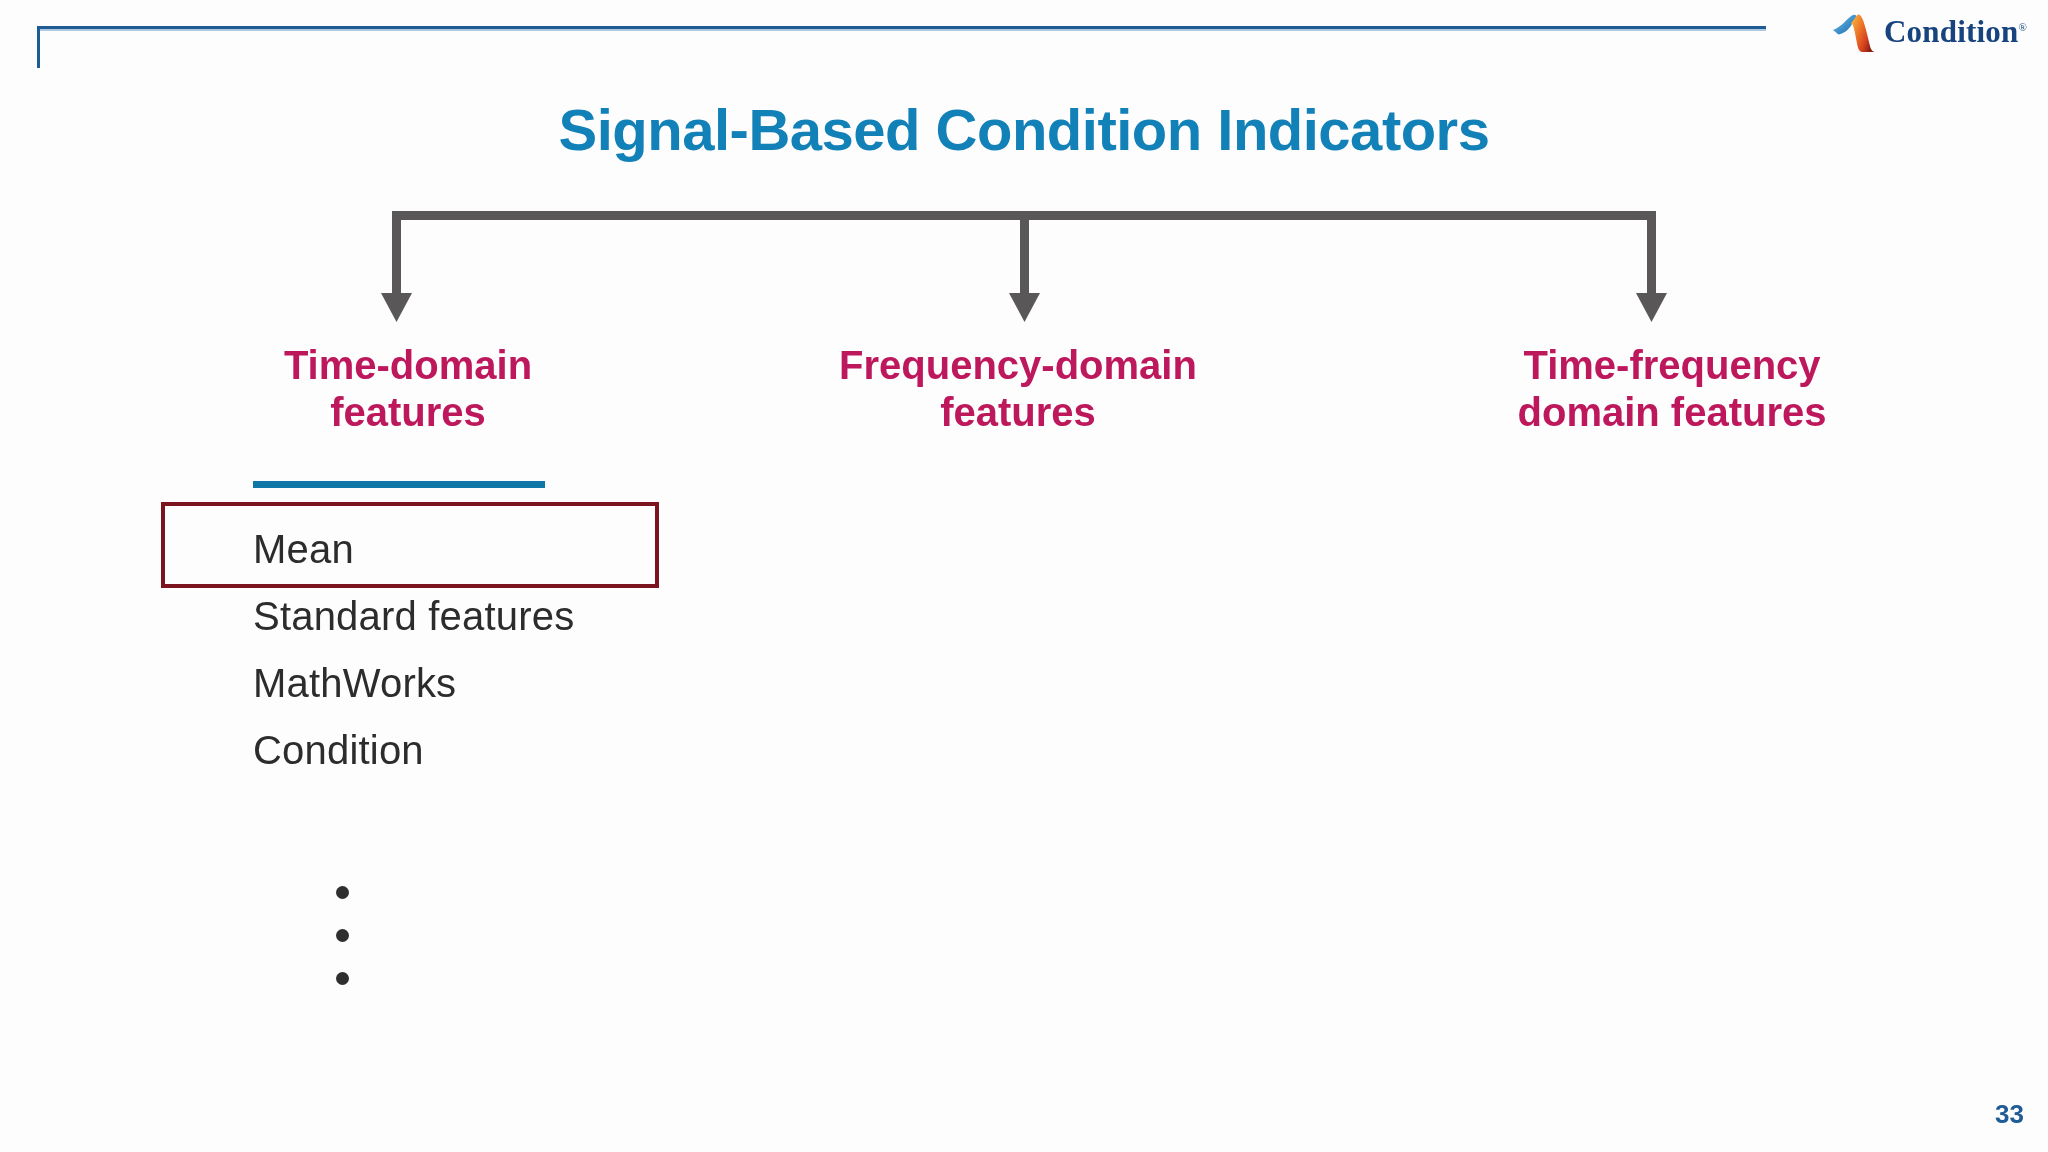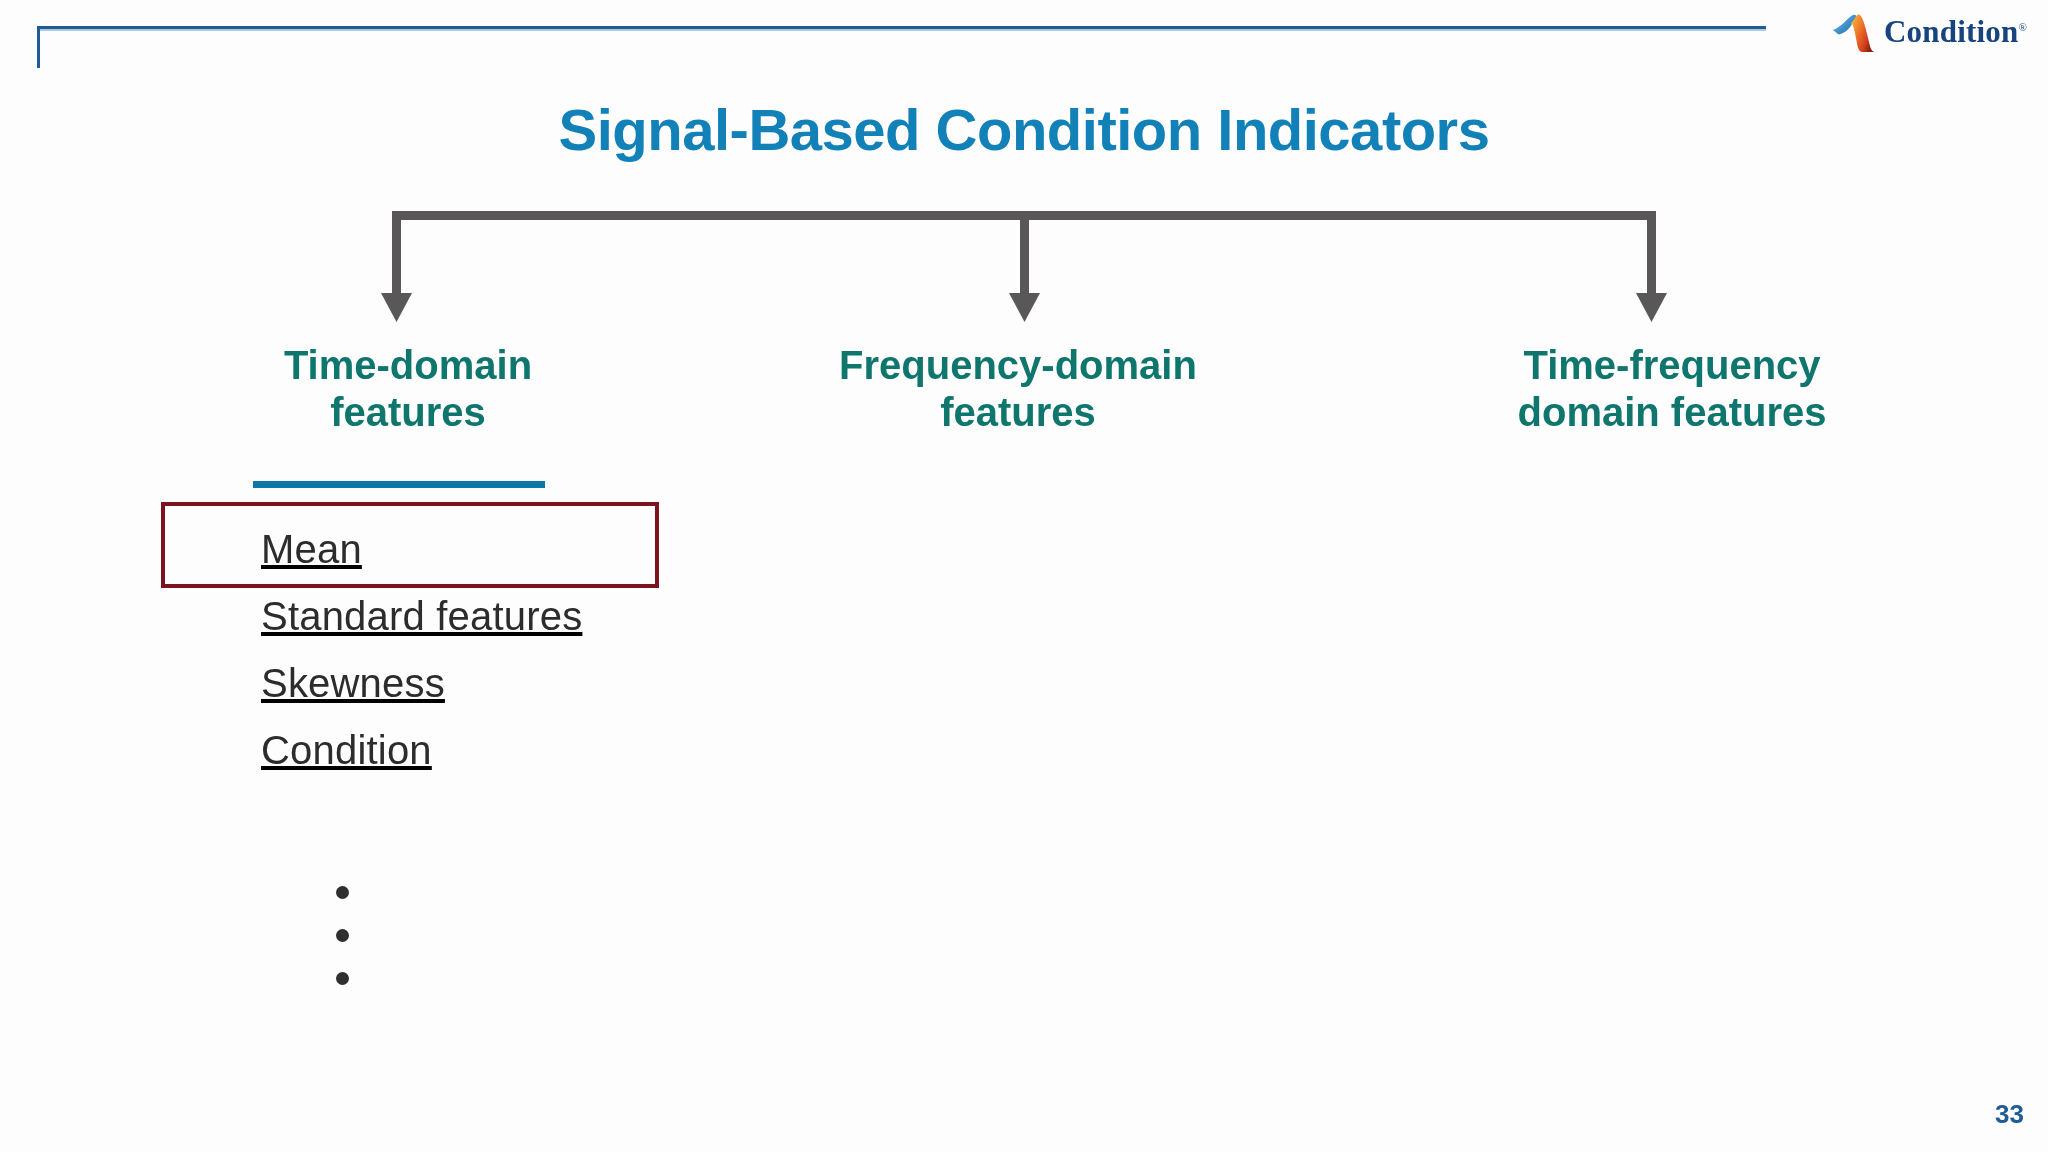--- a/index.html
+++ b/index.html
@@ -86,21 +86,21 @@
   }
 
   
   .connector { position: absolute; left: 0; top: 0; }
 
   
   .col-head {
     position: absolute;
     font-size: 40px;
     font-weight: 700;
-    color: #0f766e;
+    color: #be185d;
     line-height: 1.18;
     text-align: center;
   }
   .col-head-1 { left: 180px;  top: 342px; width: 456px; }
   .col-head-2 { left: 772px;  top: 342px; width: 492px; }
   .col-head-3 { left: 1432px; top: 342px; width: 480px; }
 
   .head-underline {
     position: absolute;
     left: 253px;
@@ -118,24 +118,23 @@
     width: 498px;
     height: 86px;
     border: 4px solid #7c1420;
     background: transparent;
     box-sizing: border-box;
   }
 
   
   .feature-list {
     position: absolute;
-    left: 261px;
+    left: 253px;
     top: 516px;
     width: 560px;
-    text-decoration: underline;
   }
   .feature-item {
     font-size: 40px;
     font-weight: 400;
     color: #2c2c2c;
     line-height: 67px;
     white-space: nowrap;
     letter-spacing: .2px;
   }
 
@@ -224,21 +223,21 @@
   <div class="col-head col-head-3">
     <span>Time-frequency</span><br>
     <span>domain features</span>
   </div>
 
   <div class="mean-box"></div>
 
   <div class="feature-list">
     <div class="feature-item">Mean</div>
     <div class="feature-item">Standard features</div>
-    <div class="feature-item">Skewness</div>
+    <div class="feature-item">MathWorks</div>
     <div class="feature-item">Condition</div>
   </div>
 
   <div class="ellipsis">
     <div class="dot"></div>
     <div class="dot"></div>
     <div class="dot"></div>
   </div>
 
   <div class="page-number">33</div>

